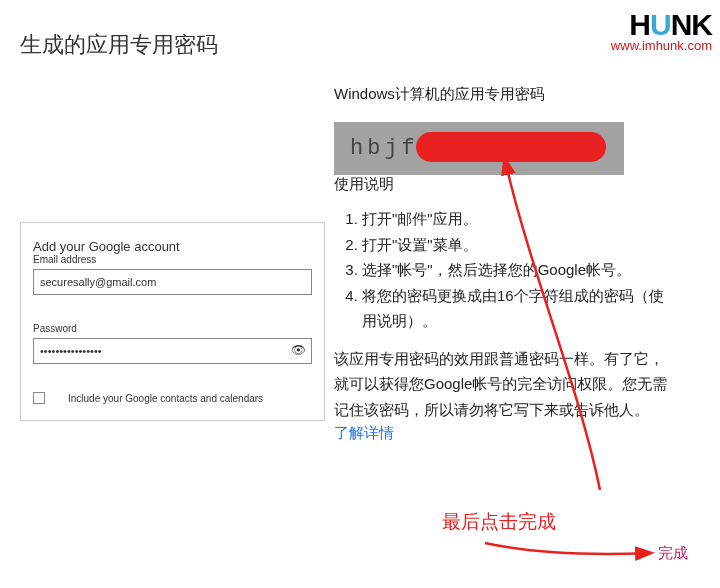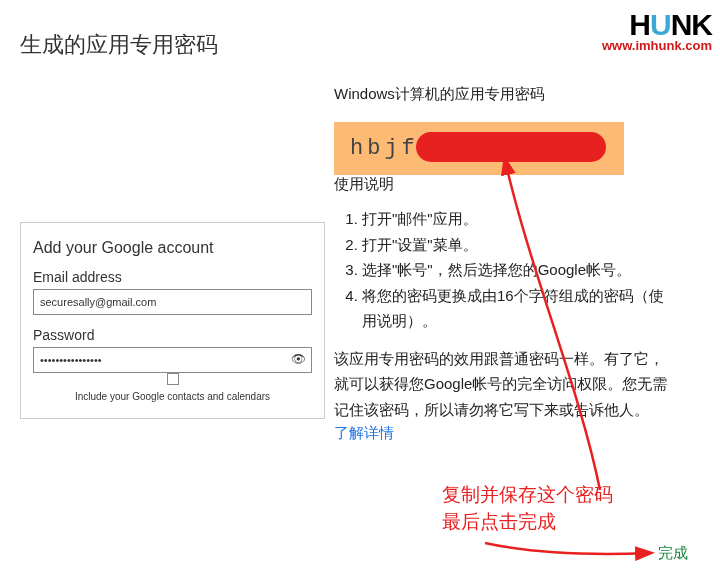--- a/index.html
+++ b/index.html
@@ -27,37 +27,37 @@
   }
   .logo-text {
     font-size: 30px;
     font-weight: 900;
     letter-spacing: -1px;
     color: #000;
   }
   .logo-text .u-char { color: #3ba9d6; }
   .logo-url {
     font-size: 13px;
-    font-weight: bold;
+    font-weight: normal;
     color: #d01818;
     margin-top: -4px;
   }
   .right-col {
     position: absolute;
     left: 334px;
     top: 85px;
     width: 340px;
   }
   .subtitle {
     font-size: 15px;
     color: #222;
     margin-bottom: 18px;
   }
   .password-box {
-    background: #fdba74;
+    background: #a3a3a3;
     padding: 14px 16px;
     font-family: "Courier New", monospace;
     font-size: 22px;
     letter-spacing: 4px;
     color: #444;
     position: relative;
     width: 290px;
   }
   .redact {
     position: absolute;
@@ -96,75 +96,74 @@
     left: 442px;
     top: 482px;
     color: #e82020;
     font-size: 19px;
     line-height: 1.4;
   }
   .done-btn {
     position: absolute;
     right: 32px;
     bottom: 25px;
-    color: #15803d;
+    color: #be185d;
     font-size: 15px;
     text-decoration: none;
   }
   
   .account-card {
     position: absolute;
     left: 20px;
     top: 222px;
     width: 305px;
     border: 1px solid #ccc;
     background: #fff;
     padding: 16px 12px 16px 12px;
     font-family: "Segoe UI", Arial, sans-serif;
   }
   .ac-title {
-    font-size: 16px;
+    font-size: 13px;
     color: #333;
   }
   .ac-desc {
     font-size: 10px;
     color: #333;
     margin: 10px 0 14px 0;
   }
   .ac-label {
-    font-size: 14px;
-    color: #333;
-    margin-top: 12px;
+    font-size: 10px;
+    color: #333;
+    margin-top: 0;
   }
   .ac-input-wrap {
     position: relative;
     margin-top: 4px;
-    margin-bottom: 0;
+    margin-bottom: 28px;
   }
   .ac-input {
     width: 100%;
     border: 1px solid #888;
     padding: 6px 28px 6px 6px;
     font-size: 11px;
     color: #333;
   }
   .pw-eye {
     position: absolute;
     right: 6px;
     top: 5px;
     font-size: 12px;
     color: #333;
   }
   .ac-check {
     display: flex;
     align-items: center;
-    gap: 6px;
+    gap: 23px;
     font-size: 10px;
     color: #333;
-    flex-direction: column;
   }
   .ac-checkbox {
     width: 12px;
     height: 12px;
     border: 1px solid #888;
   }
   svg.arrow { position: absolute; pointer-events: none; }
 </style>
 </head>
 <body>
@@ -207,21 +206,21 @@
     <li>打开"设置"菜单。</li>
     <li>选择"帐号"，然后选择您的Google帐号。</li>
     <li>将您的密码更换成由16个字符组成的密码（使用说明）。</li>
   </ol>
 
   <div class="para">该应用专用密码的效用跟普通密码一样。有了它，就可以获得您Google帐号的完全访问权限。您无需记住该密码，所以请勿将它写下来或告诉他人。</div>
   <a href="#" class="learn-more">了解详情</a>
 </div>
 
 <div class="annotation">
-  <span>复制并保存这个密码</span><br>
+  <br>
   <span>最后点击完成</span>
 </div>
 
 <a href="#" class="done-btn">完成</a>
 
 <svg class="arrow" style="left:490px; top:150px;" width="200" height="350">
   <defs>
       <marker id="ah1" markerWidth="10" markerHeight="10" refX="6" refY="3" orient="auto">
         <path d="M0,0 L0,6 L8,3 z" fill="#e82020"></path>
       </marker>

